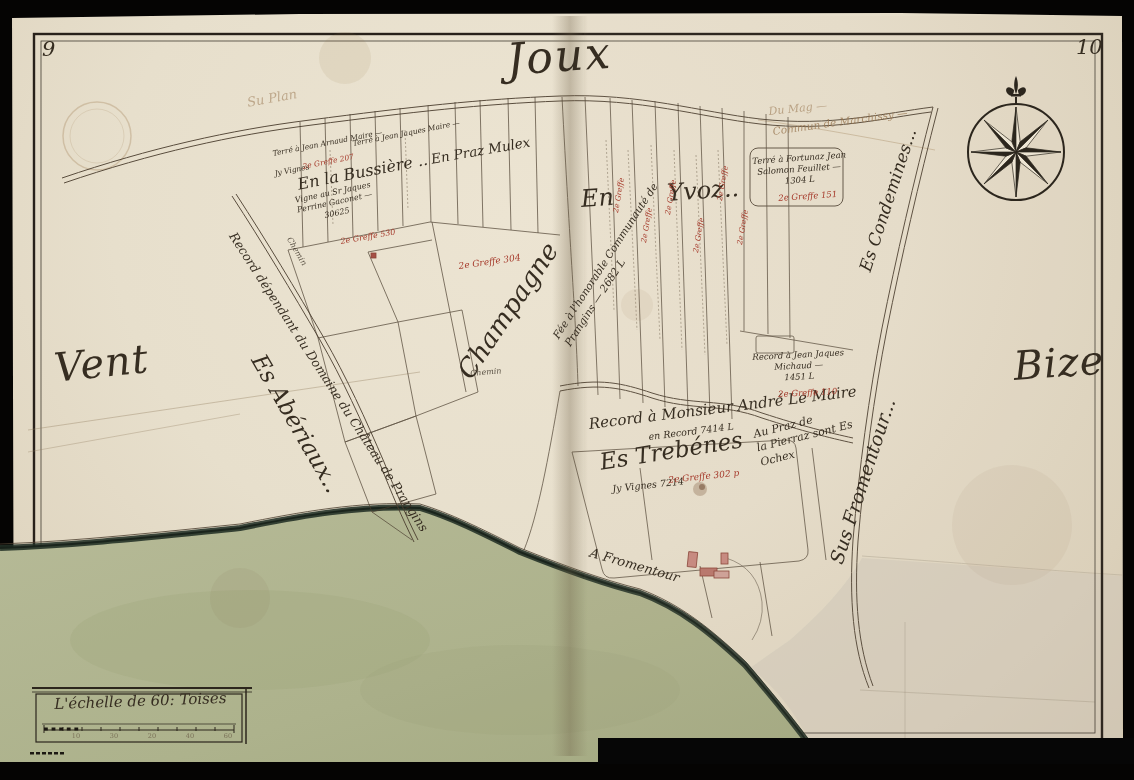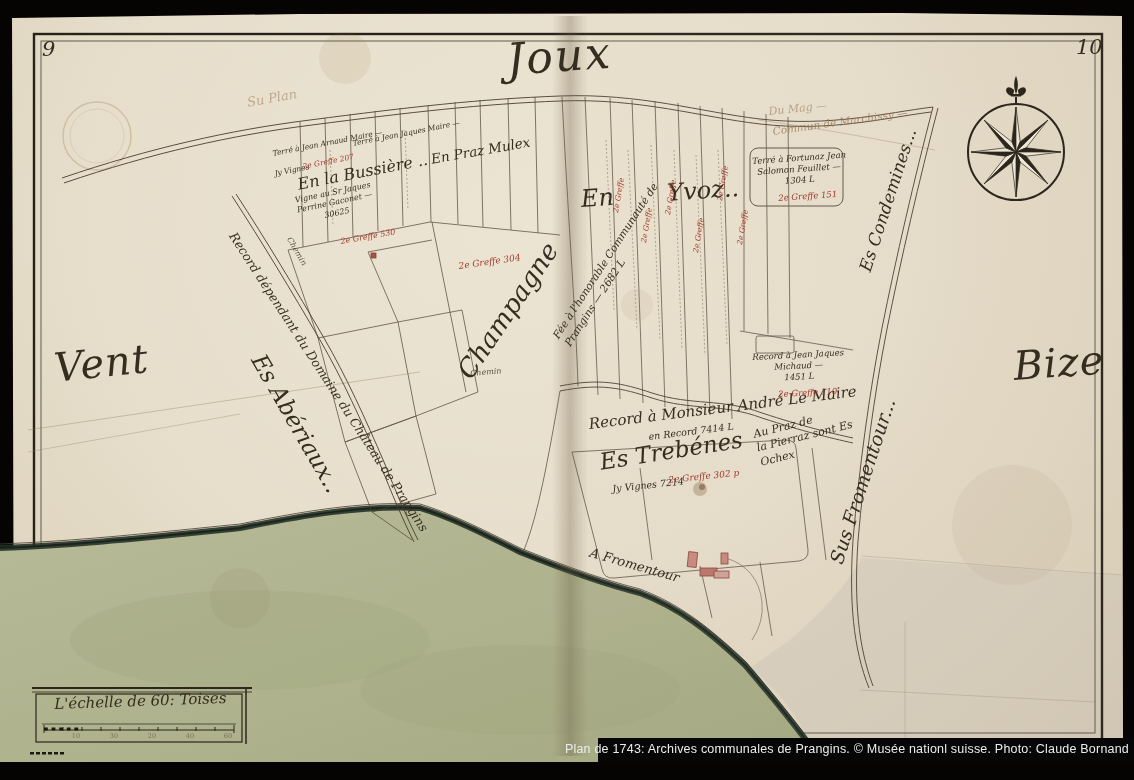--- a/index.html
+++ b/index.html
@@ -291,14 +291,13 @@
   <div class="lbl red" style="left:736px;top:244px;font-size:7.5px;transform:rotate(-80deg);">2e Greffe</div>
 
   <div class="lbl" style="left:54px;top:696px;font-size:15px;transform:rotate(-2deg);">L'échelle de 60: Toises</div>
   <span class="tick" style="left:68px;top:732px;">10</span>
   <span class="tick" style="left:106px;top:732px;">30</span>
   <span class="tick" style="left:144px;top:732px;">20</span>
   <span class="tick" style="left:182px;top:732px;">40</span>
   <span class="tick" style="left:220px;top:732px;">60</span>
 
   <div id="caption-bar"></div>
-  <div id="caption">Plan de 1743: Archives communales de Prangins. © Musée nationl suisse. Photo: Claude Bornand</div>
 </div>
 
 </body></html>

